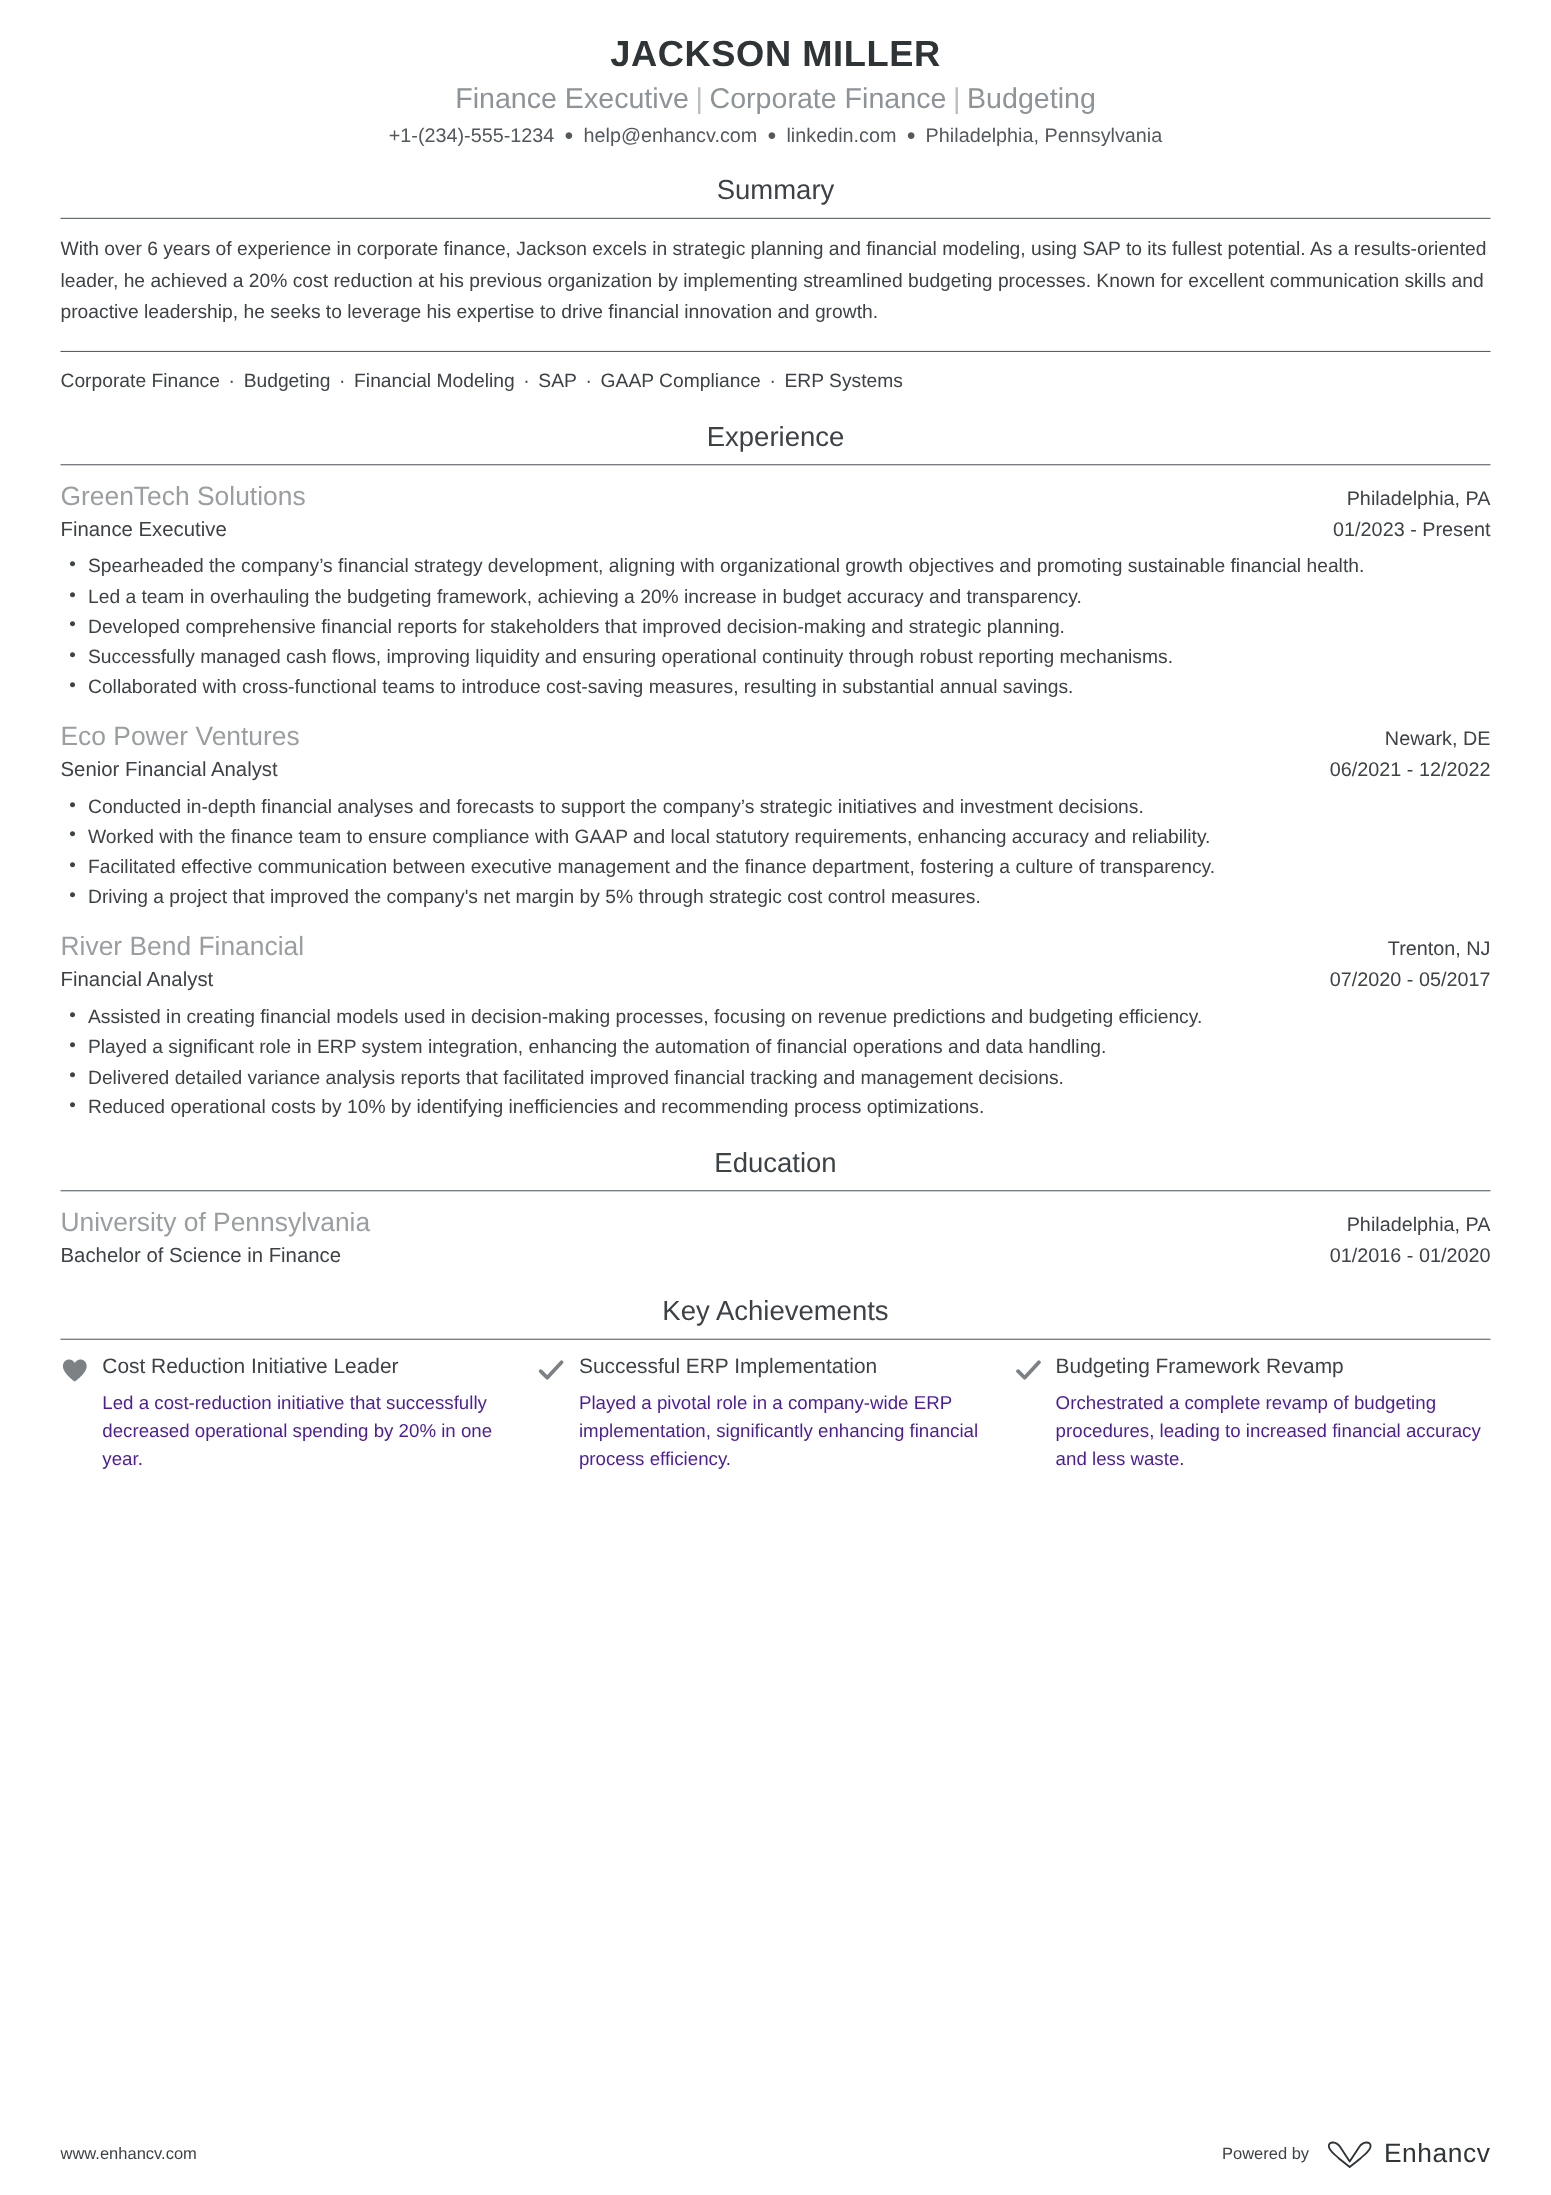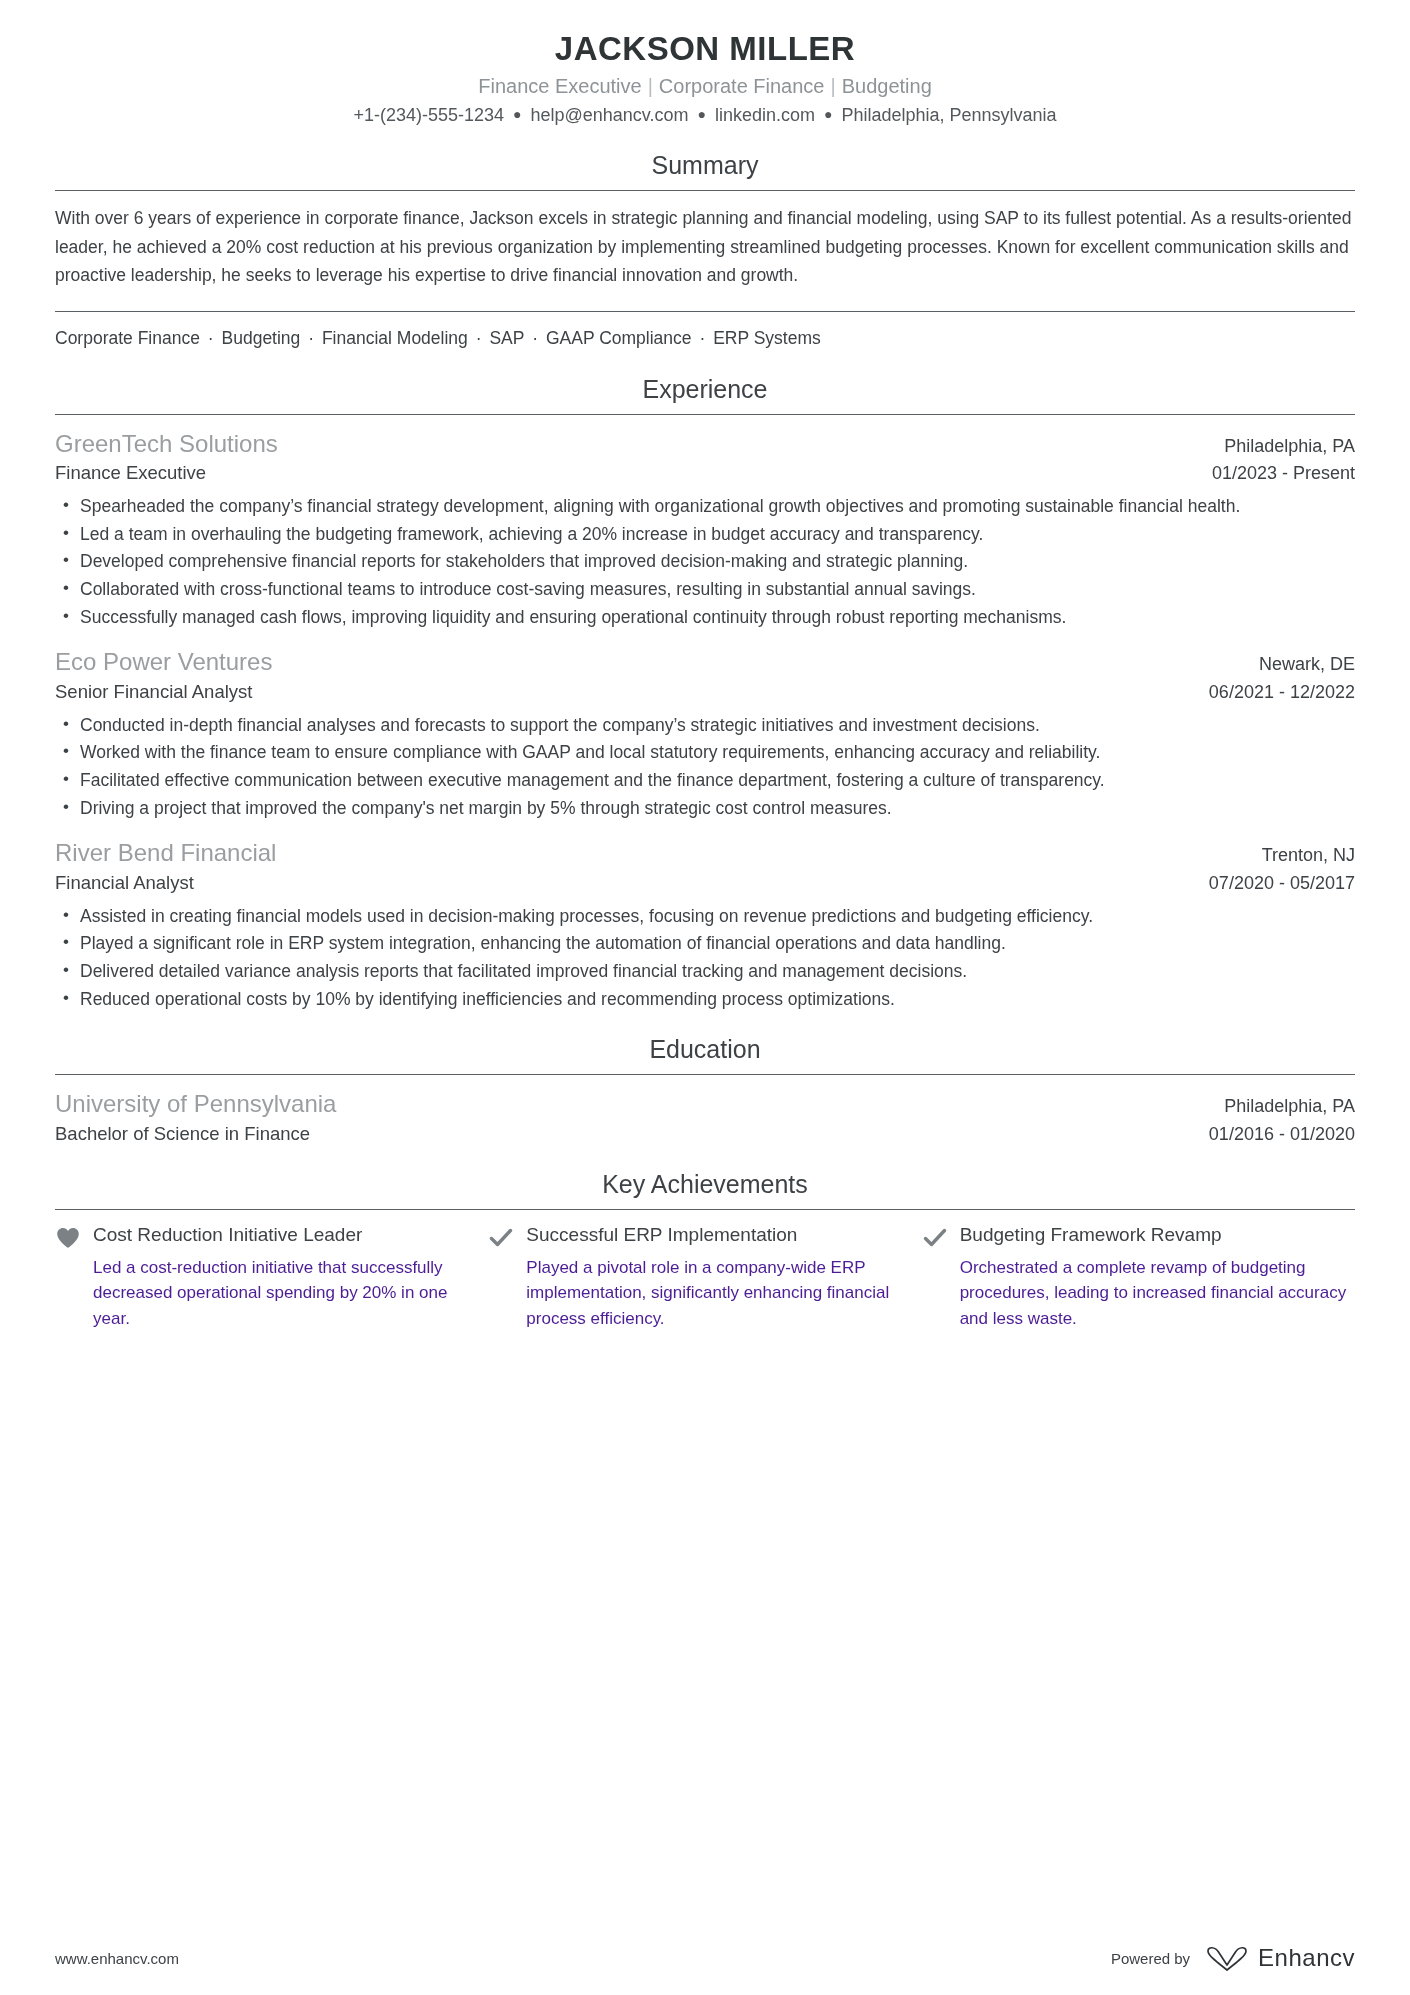--- a/index.html
+++ b/index.html
@@ -24,21 +24,21 @@
   .hdr { text-align:center; }
   .hdr-name {
     font-size:33px;
     font-weight:bold;
     letter-spacing:0.5px;
     color:#2f3437;
     line-height:1.25;
     margin-bottom:4px;
   }
   .hdr-title {
-    font-size:20px;
+    font-size:26px;
     color:#8e9397;
     font-weight:400;
     line-height:1.3;
     margin-bottom:4px;
   }
   .hdr-title .bar {
     color:#b9bdc0;
     padding:0 6px;
     font-weight:300;
   }
@@ -237,22 +237,22 @@
             <div class="entry-loc">Philadelphia, PA</div>
           </div>
           <div class="entry-row">
             <div class="entry-role">Finance Executive</div>
             <div class="entry-date">01/2023 - Present</div>
           </div>
           <ul class="bullets">
             <li>Spearheaded the company’s financial strategy development, aligning with organizational growth objectives and promoting sustainable financial health.</li>
             <li>Led a team in overhauling the budgeting framework, achieving a 20% increase in budget accuracy and transparency.</li>
             <li>Developed comprehensive financial reports for stakeholders that improved decision-making and strategic planning.</li>
+            <li>Successfully managed cash flows, improving liquidity and ensuring operational continuity through robust reporting mechanisms.</li>
             <li>Collaborated with cross-functional teams to introduce cost-saving measures, resulting in substantial annual savings.</li>
-            <li>Successfully managed cash flows, improving liquidity and ensuring operational continuity through robust reporting mechanisms.</li>
           </ul>
         </div>
         <div class="entry">
           <div class="entry-row">
             <div class="entry-org">Eco Power Ventures</div>
             <div class="entry-loc">Newark, DE</div>
           </div>
           <div class="entry-row">
             <div class="entry-role">Senior Financial Analyst</div>
             <div class="entry-date">06/2021 - 12/2022</div>

